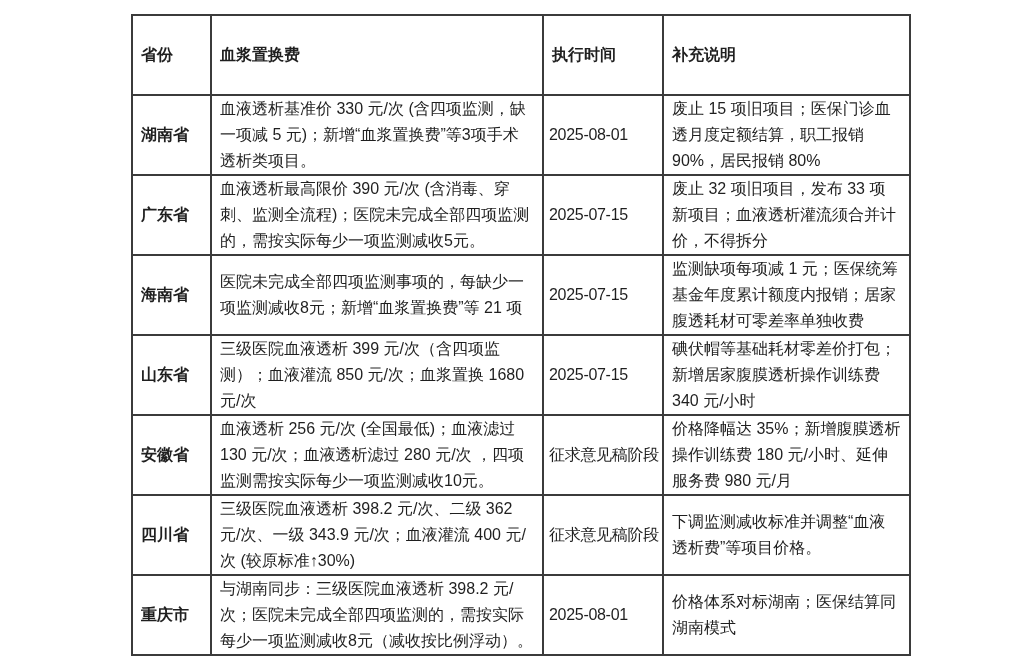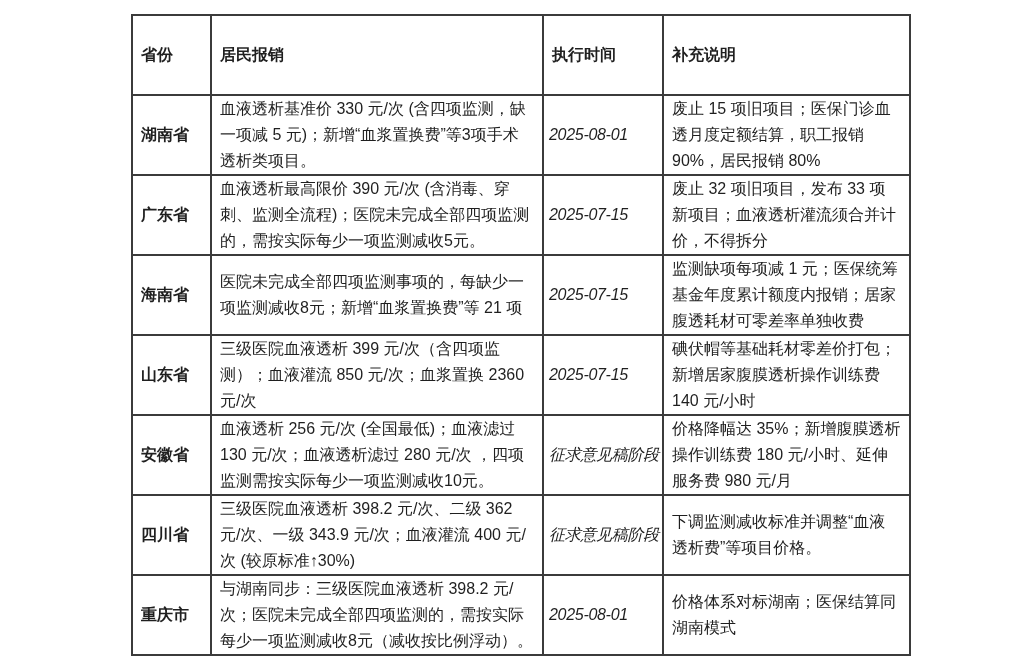--- a/index.html
+++ b/index.html
@@ -48,38 +48,37 @@
   }
   td.province {
     font-weight: bold;
     white-space: nowrap;
   }
   td.date {
     padding-left: 5px;
     padding-right: 2px;
     letter-spacing: -0.3px;
     white-space: nowrap;
-    font-style: italic;
   }
 </style>
 </head>
 <body>
 
 <div class="page">
   <table class="policy-table">
     <colgroup>
       <col class="c-province">
       <col class="c-adjust">
       <col class="c-date">
       <col class="c-notes">
     </colgroup>
     <thead>
       <tr>
         <th>省份</th>
-        <th>居民报销</th>
+        <th>血浆置换费</th>
         <th>执行时间</th>
         <th>补充说明</th>
       </tr>
     </thead>
     <tbody>
       <tr>
         <td class="province">湖南省</td>
         <td>血液透析基准价 330 元/次 (含四项监测，缺一项减 5 元)；新增“血浆置换费”等3项手术透析类项目。</td>
         <td class="date">2025-08-01</td>
         <td>废止 15 项旧项目；医保门诊血透月度定额结算，职工报销 90%，居民报销 80%</td>
@@ -91,23 +90,23 @@
         <td>废止 32 项旧项目，发布 33 项新项目；血液透析灌流须合并计价，不得拆分</td>
       </tr>
       <tr>
         <td class="province">海南省</td>
         <td>医院未完成全部四项监测事项的，每缺少一项监测减收8元；新增“血浆置换费”等 21 项</td>
         <td class="date">2025-07-15</td>
         <td>监测缺项每项减 1 元；医保统筹基金年度累计额度内报销；居家腹透耗材可零差率单独收费</td>
       </tr>
       <tr>
         <td class="province">山东省</td>
-        <td>三级医院血液透析 399 元/次（含四项监测）；血液灌流 850 元/次；血浆置换 2360 元/次</td>
+        <td>三级医院血液透析 399 元/次（含四项监测）；血液灌流 850 元/次；血浆置换 1680 元/次</td>
         <td class="date">2025-07-15</td>
-        <td>碘伏帽等基础耗材零差价打包；新增居家腹膜透析操作训练费 140 元/小时</td>
+        <td>碘伏帽等基础耗材零差价打包；新增居家腹膜透析操作训练费 340 元/小时</td>
       </tr>
       <tr>
         <td class="province">安徽省</td>
         <td>血液透析 256 元/次 (全国最低)；血液滤过 130 元/次；血液透析滤过 280 元/次 ，四项监测需按实际每少一项监测减收10元。</td>
         <td class="date">征求意见稿阶段</td>
         <td>价格降幅达 35%；新增腹膜透析操作训练费 180 元/小时、延伸服务费 980 元/月</td>
       </tr>
       <tr>
         <td class="province">四川省</td>
         <td>三级医院血液透析 398.2 元/次、二级 362 元/次、一级 343.9 元/次；血液灌流 400 元/次 (较原标准↑30%)</td>

